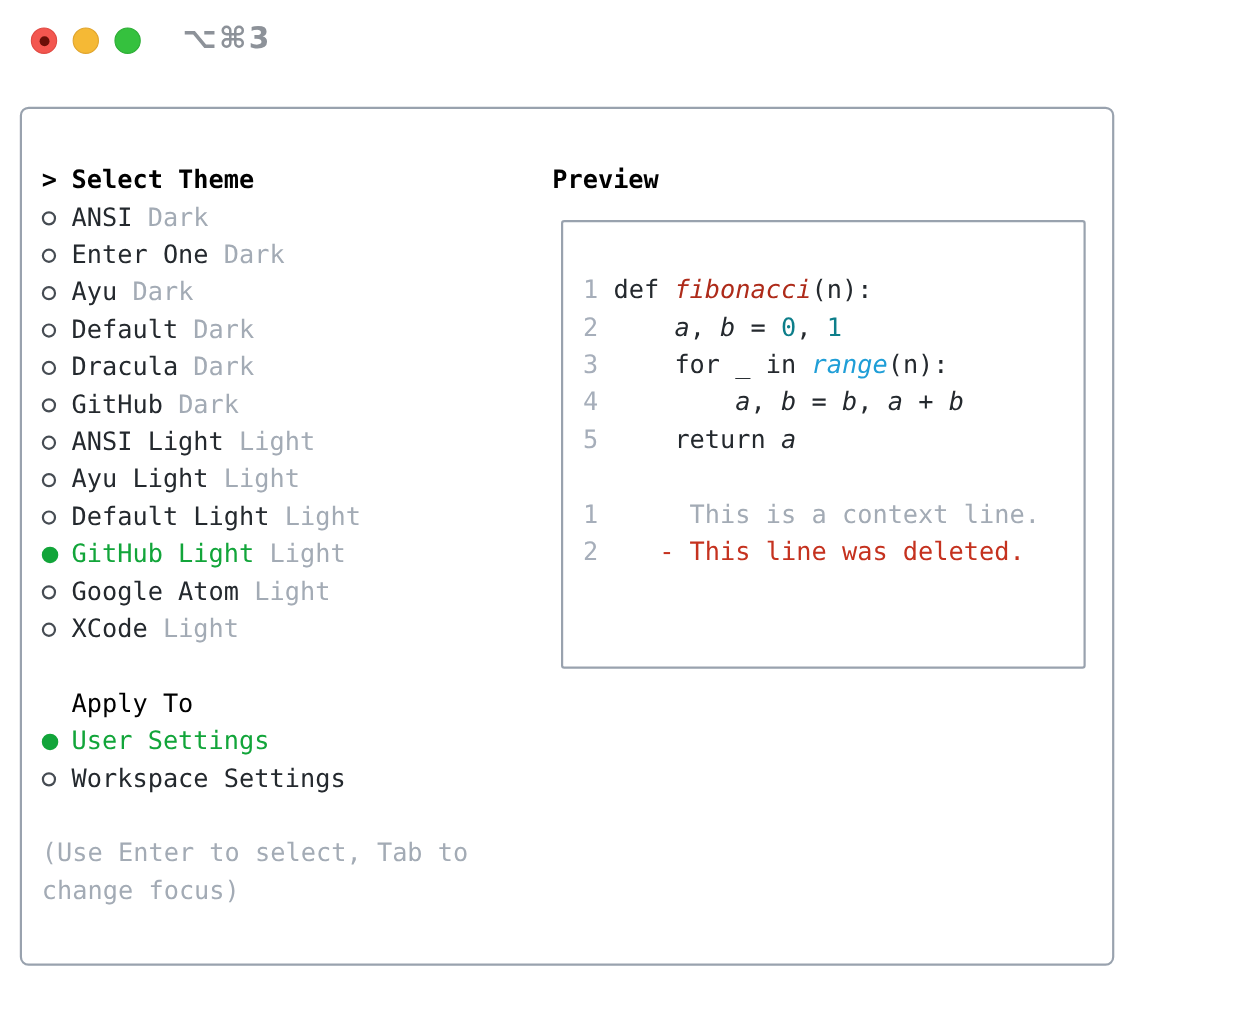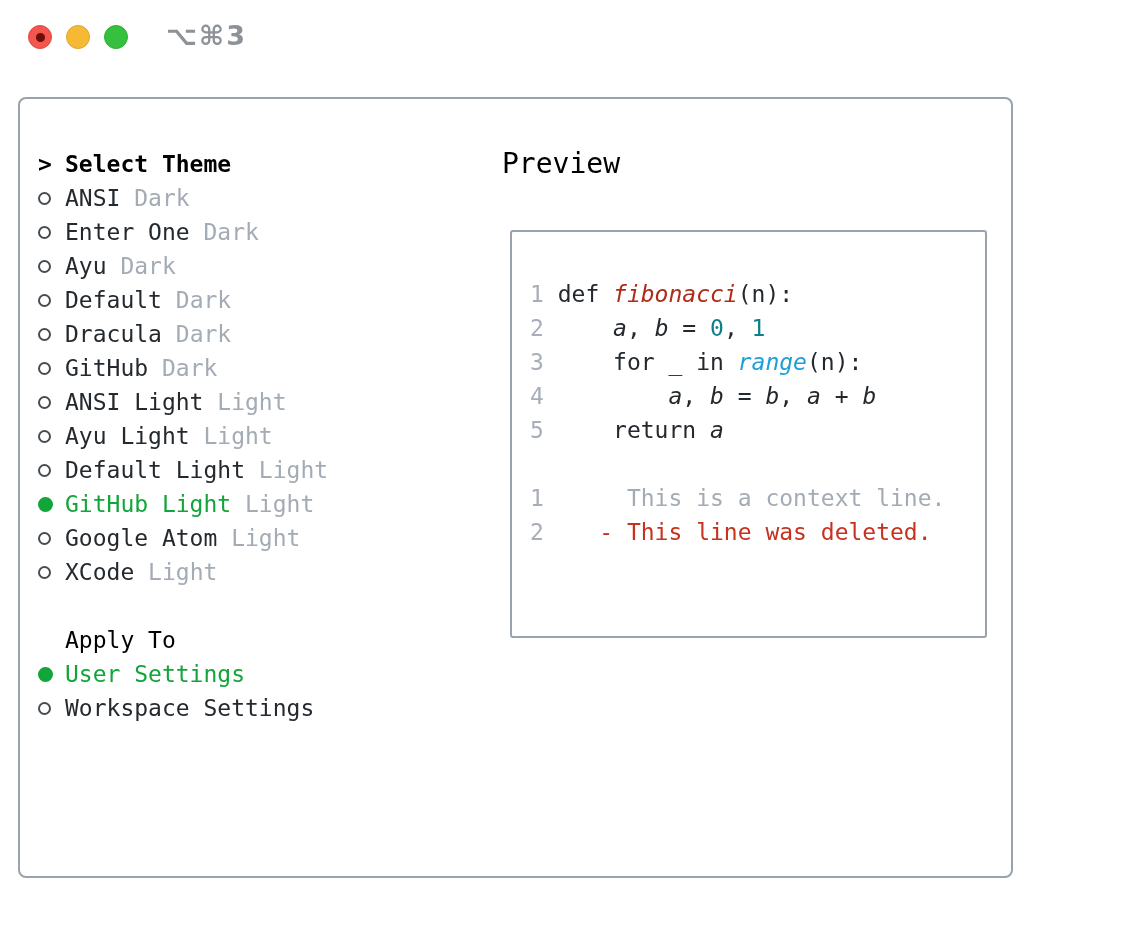--- a/index.html
+++ b/index.html
@@ -46,22 +46,22 @@
   .radio{width:13px;height:13px;border:2px solid #464c53;border-radius:50%;display:inline-block;}
   .radio.sel{background:var(--green-selected);border-color:var(--green-selected);width:15px;height:15px;}
   .theme-name{color:var(--text-dark);}
   .theme-row.sel .theme-name{color:var(--green-selected);}
   .theme-tag{color:var(--gray-muted);margin-left:1ch;}
   .apply-hdr{color:#000;}
   .apply-row.sel .opt-name{color:var(--green-selected);}
   .help-line{line-height:34px;color:var(--gray-muted);white-space:pre;}
 
   
-  .preview-label{position:absolute;left:482px;top:48px;font-size:28px;line-height:34px;font-weight:normal;color:#000;}
-  .preview-box{position:absolute;left:490px;top:101px;width:477px;height:408px;border:2px solid var(--border-gray);border-radius:3px;background:#fff;overflow:hidden;margin-top:30px;}
+  .preview-label{position:absolute;left:482px;top:48px;font-size:23px;line-height:34px;font-weight:bold;color:#000;}
+  .preview-box{position:absolute;left:490px;top:101px;width:477px;height:408px;border:2px solid var(--border-gray);border-radius:3px;background:#fff;overflow:hidden;}
   .code{padding:45px 0 0 18px;font-size:23px;line-height:34px;}
   .code-line{height:34px;white-space:pre;}
   .lineno{display:inline-block;color:var(--gray-lineno);margin-right:1ch;width:1ch;}
   .seg-plain{color:var(--text-dark);}
   .seg-fn{color:var(--red-function);font-style:italic;}
   .seg-num{color:var(--teal-number);}
   .seg-call{color:var(--blue-call);font-style:italic;}
   .seg-var{color:var(--text-dark);font-style:italic;}
   .seg-ctx{color:var(--gray-muted);}
   .seg-del{color:var(--red-deleted);}
@@ -111,20 +111,24 @@
         <span class="apply-hdr">Apply To</span>
       </div>
 
       <div>
           <div class="row apply-row sel"><span class="marker"><span class="radio sel"></span></span><span class="opt-name">User Settings</span></div>
           <div class="row apply-row"><span class="marker"><span class="radio"></span></span><span class="opt-name">Workspace Settings</span></div>
         </div>
 
       <div class="spacer"></div>
 
+      <div>
+          <div class="help-line">(Use Enter to select, Tab to</div>
+          <div class="help-line">change focus)</div>
+        </div>
     </div>
 
     <div class="preview-label">Preview</div>
 
     <div class="preview-box">
       <div class="code">
           <div class="code-line"><span class="lineno">1</span><span class="seg-plain">def </span><span class="seg-fn">fibonacci</span><span class="seg-plain">(n):</span></div>
           <div class="code-line"><span class="lineno">2</span><span class="seg-plain">    </span><span class="seg-var">a</span><span class="seg-plain">, </span><span class="seg-var">b</span><span class="seg-plain"> = </span><span class="seg-num">0</span><span class="seg-plain">, </span><span class="seg-num">1</span></div>
           <div class="code-line"><span class="lineno">3</span><span class="seg-plain">    for _ in </span><span class="seg-call">range</span><span class="seg-plain">(n):</span></div>
           <div class="code-line"><span class="lineno">4</span><span class="seg-plain">        </span><span class="seg-var">a</span><span class="seg-plain">, </span><span class="seg-var">b</span><span class="seg-plain"> = </span><span class="seg-var">b</span><span class="seg-plain">, </span><span class="seg-var">a</span><span class="seg-plain"> + </span><span class="seg-var">b</span></div>

